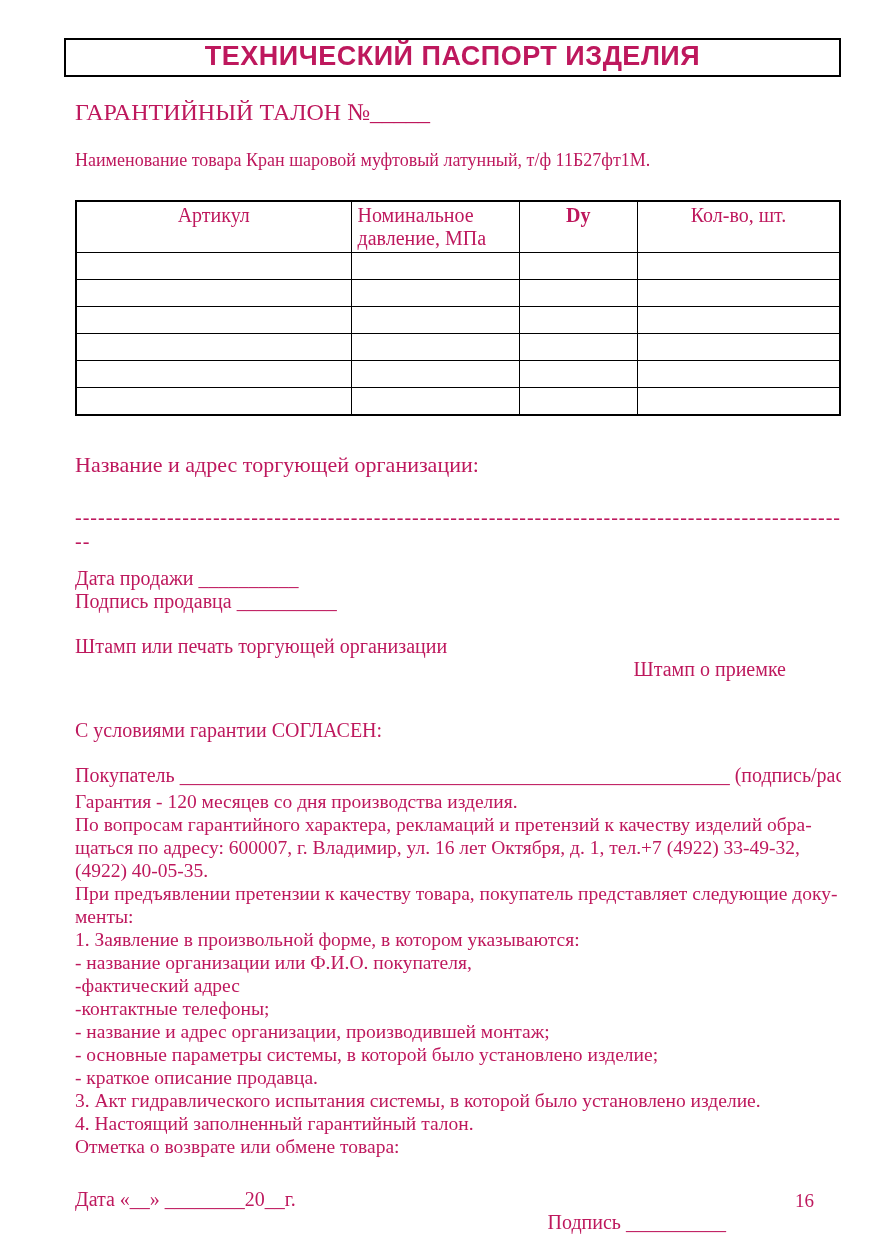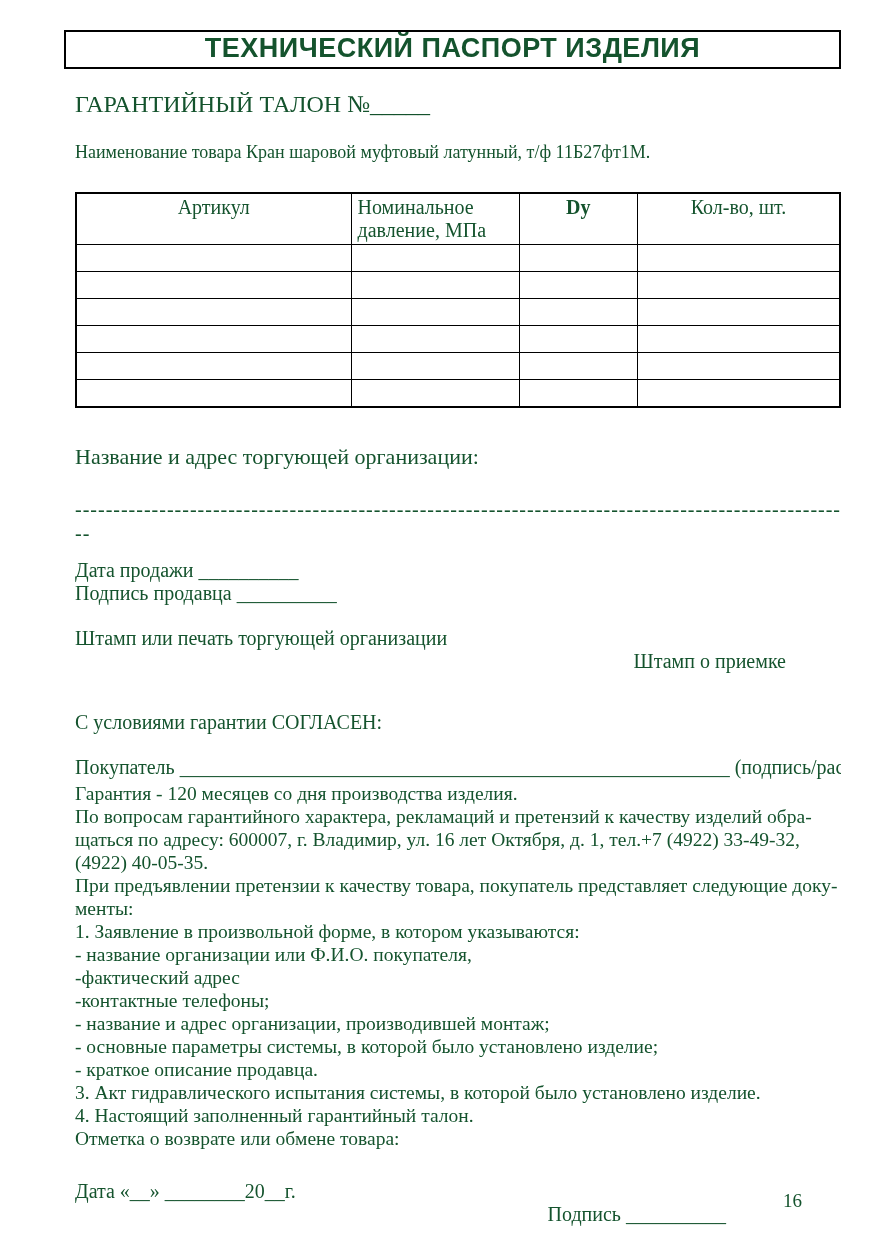--- a/index.html
+++ b/index.html
@@ -2,24 +2,24 @@
 <html><head>
 <meta charset="utf-8">
 <style>
   html, body { margin: 0; padding: 0; background: #ffffff; }
   .page {
     position: relative;
     width: 874px;
     height: 1240px;
     margin: 0 auto;
     background: #ffffff;
-    color: #14532d;
+    color: #be185d;
     font-family: "Liberation Serif", serif;
     box-sizing: border-box;
-    padding: 30px 33px 0 64px;
+    padding: 38px 33px 0 64px;
     overflow: hidden;
   }
   .content { margin-left: 11px; margin-right: 0; }
 
   .title-box {
     border: 2px solid #000000;
     text-align: center;
     padding: 1px 0 3px 0;
     font-family: "Liberation Sans", sans-serif;
     font-weight: bold;
@@ -75,21 +75,21 @@
   .buyer-line { margin-top: 22px; font-size: 20px; white-space: nowrap; overflow: hidden; }
 
   .terms { margin-top: 3px; font-size: 19.5px; line-height: 23px; }
   .terms div { white-space: nowrap; overflow: hidden; }
 
   .footer-row { margin-top: 30px; font-size: 20px; }
   .footer-row .second { margin-left: auto; margin-right: 115px; }
 
   .page-number {
     position: absolute;
-    right: 72px;
+    right: 60px;
     bottom: 28px;
     font-size: 19px;
     margin-left: 14px;
   }
 </style>
 </head>
 <body>
 
 <div class="page">
 

